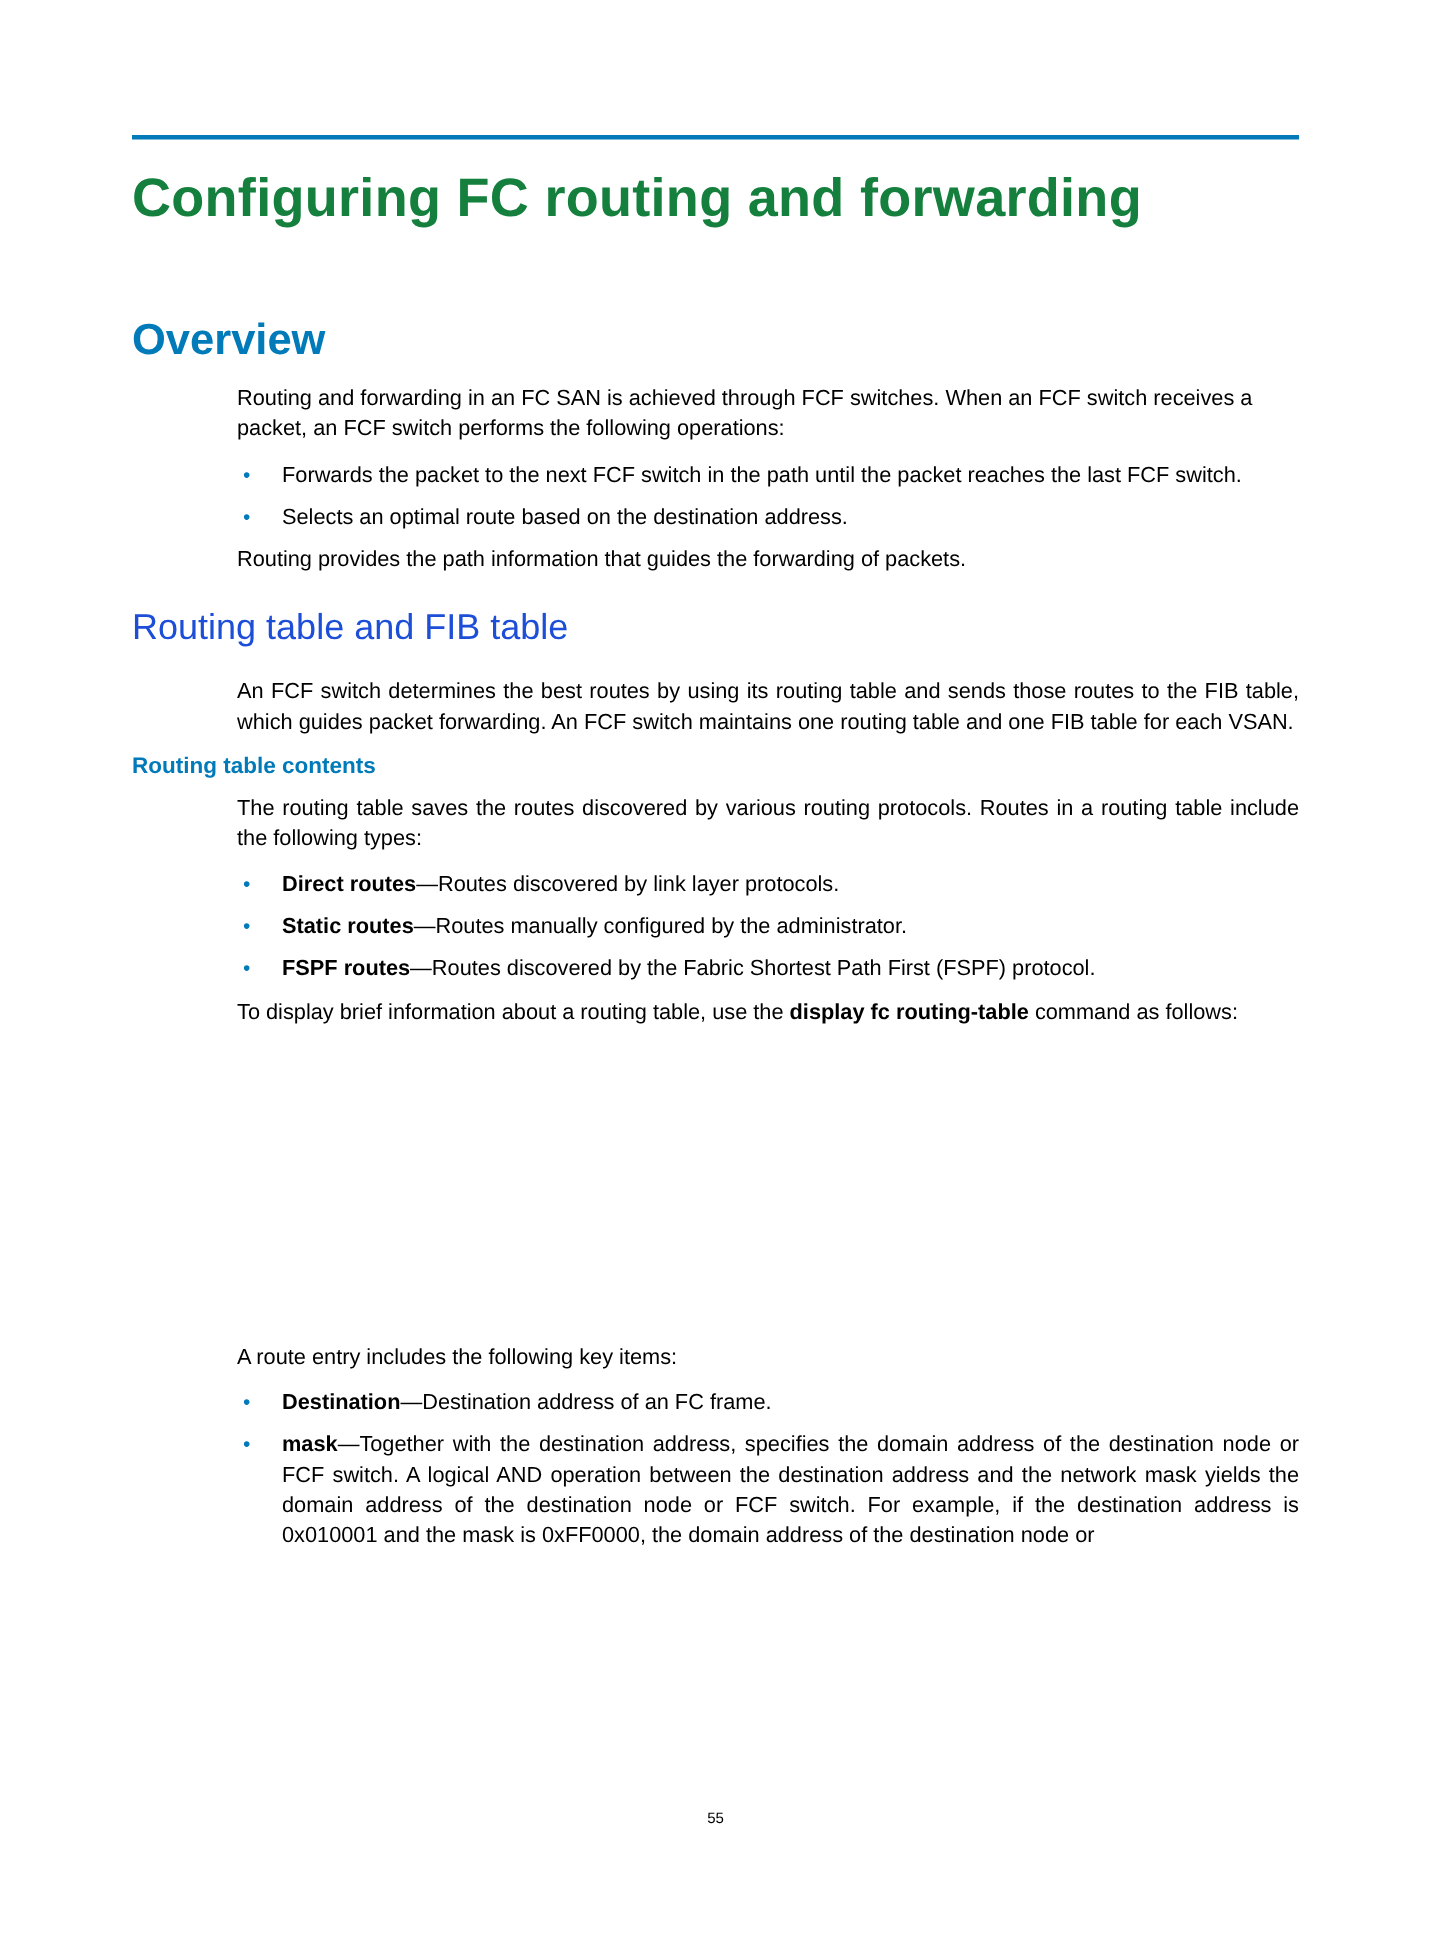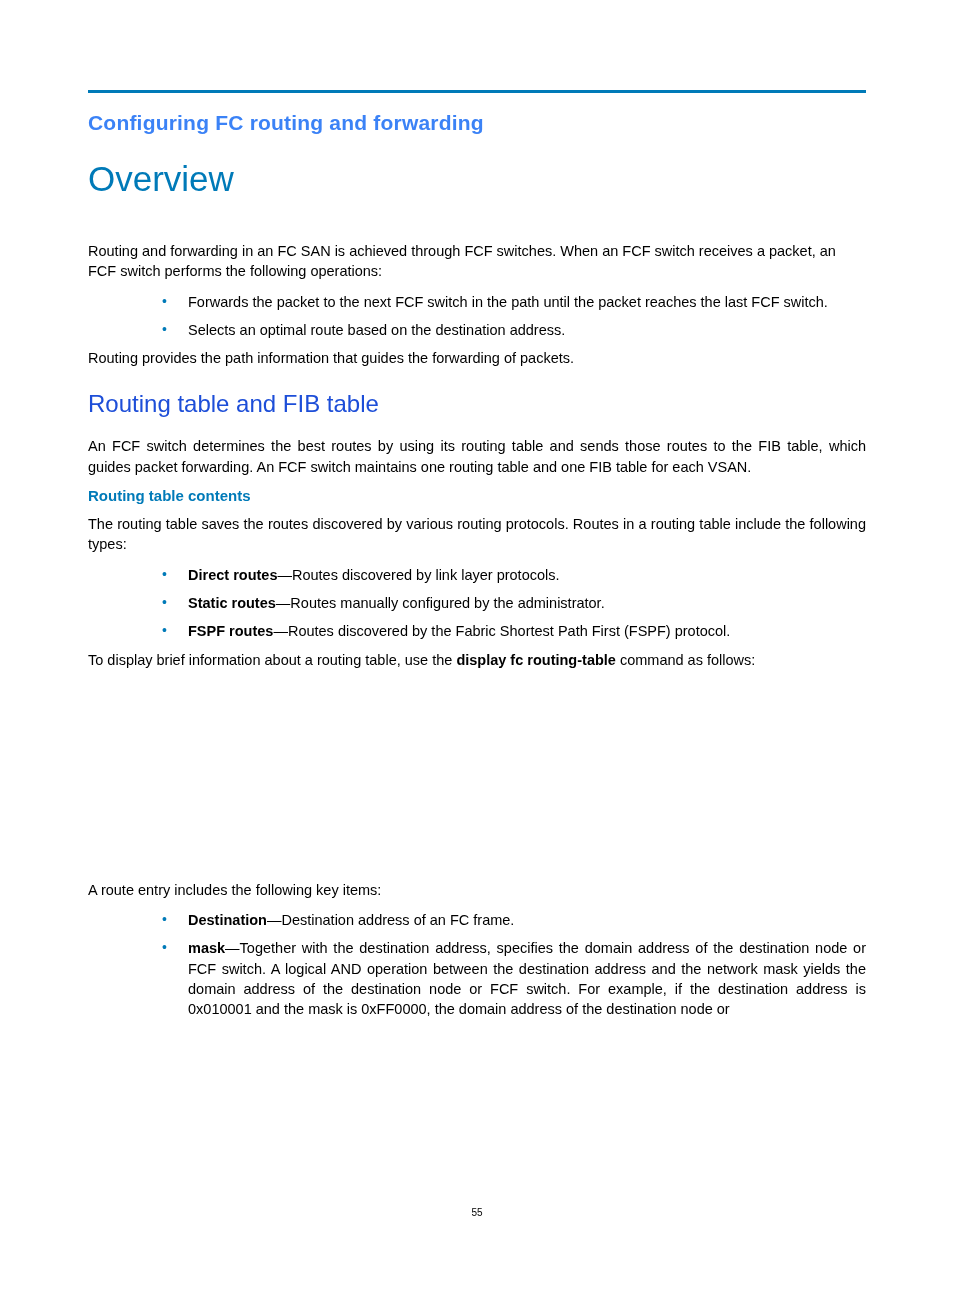--- a/index.html
+++ b/index.html
@@ -13,47 +13,48 @@
   }
   .page {
     padding: 90px 88px 0 88px;
   }
   .top-rule {
     height: 3px;
     background: #007ab8;
     margin-bottom: 18px;
   }
   h1.title {
-    color: #3b82f6;
+    color: #15803d;
     font-weight: bold;
-    font-size: 21px;
-    margin-bottom: 24px;
+    font-size: 36px;
+    margin-bottom: 58px;
     letter-spacing: 0.2px;
   }
   h2.section {
     color: #007ab8;
-    font-weight: normal;
-    font-size: 35px;
-    margin-bottom: 42px;
+    font-weight: bold;
+    font-size: 29px;
+    margin-bottom: 12px;
   }
   h3.subsection {
     color: #1d4ed8;
     font-weight: normal;
     font-size: 24px;
     margin-top: 22px;
     margin-bottom: 18px;
   }
   h4.subsub {
     color: #007ab8;
     font-weight: bold;
     font-size: 15px;
     margin-top: 10px;
     margin-bottom: 10px;
   }
   .indent {
+    margin-left: 70px;
   }
   p.body {
     font-size: 14.5px;
     line-height: 1.4;
     margin-bottom: 10px;
   }
   p.body.justify {
     text-align: justify;
   }
   ul.bullets {

